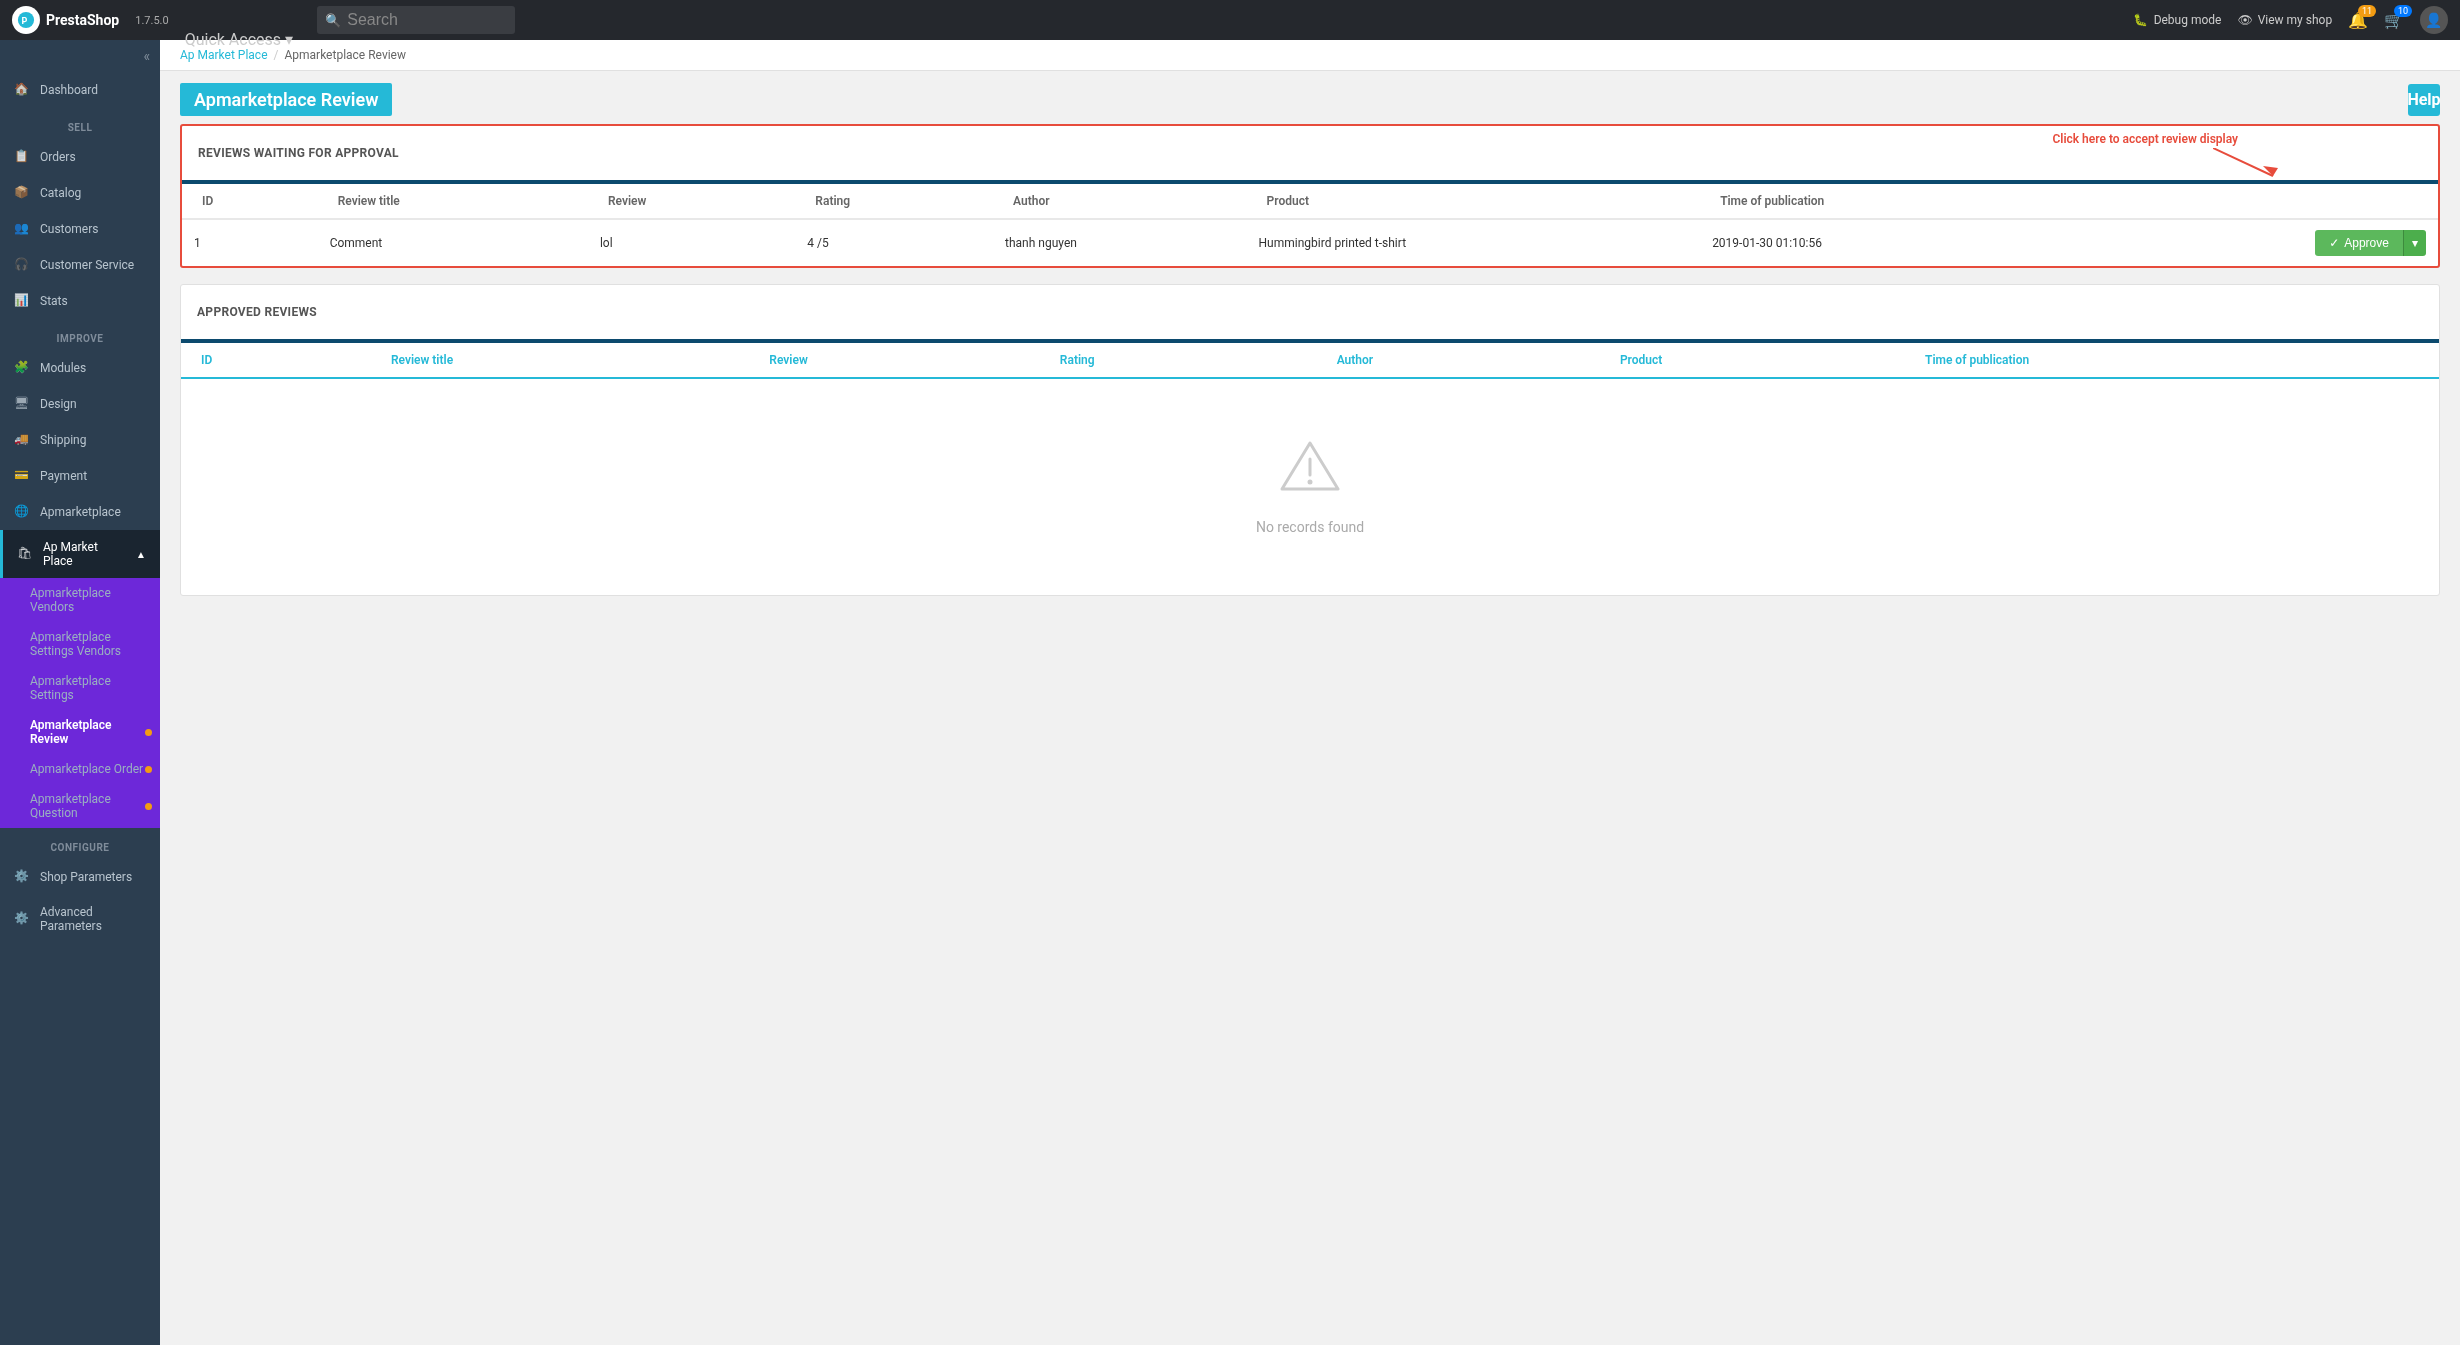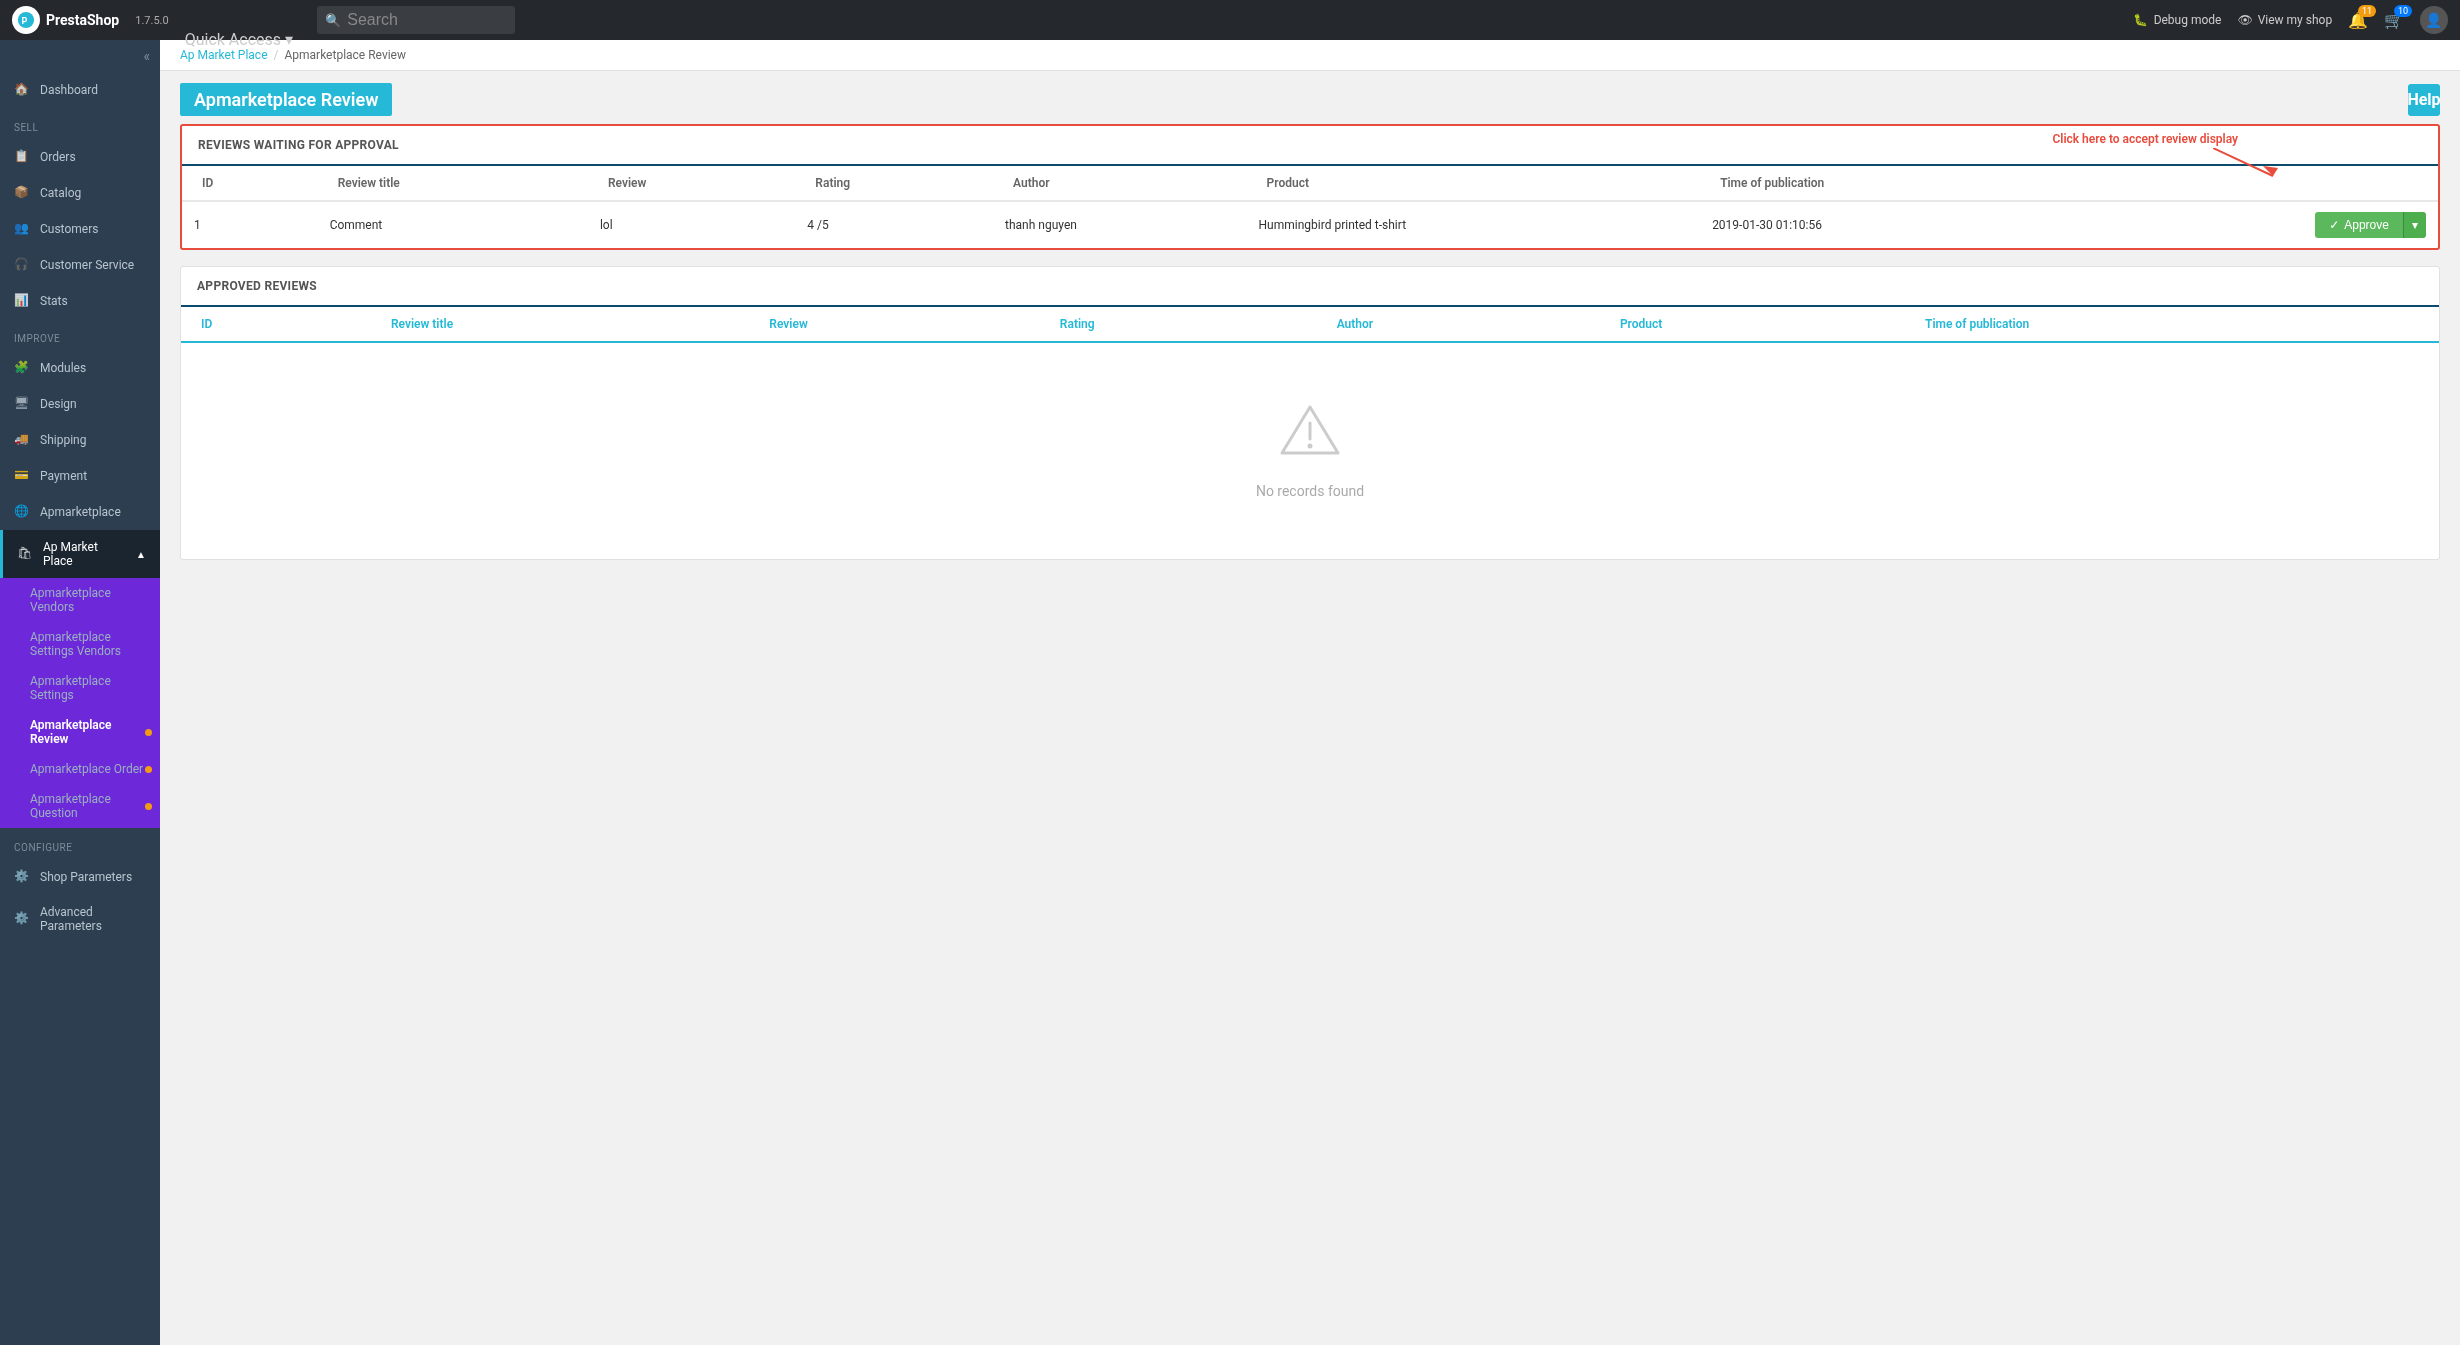--- a/index.html
+++ b/index.html
@@ -30,21 +30,21 @@
     .sidebar::-webkit-scrollbar { width: 4px; }
     .sidebar::-webkit-scrollbar-thumb { background: #3d5166; }
 
     .sidebar-collapse { display: flex; justify-content: flex-end; padding: 8px 10px; }
     .sidebar-collapse-btn { color: #7f8c9a; cursor: pointer; font-size: 14px; }
 
     .sidebar-item { display: flex; align-items: center; padding: 10px 14px; color: #b8c4ce; cursor: pointer; gap: 10px; font-size: 12px; transition: background 0.15s; position: relative; }
     .sidebar-item.active { background: #1a2530; color: white; border-left: 3px solid #25b9d7; }
     .sidebar-item .icon { width: 16px; height: 16px; opacity: 0.8; flex-shrink: 0; }
 
-    .sidebar-section { padding: 14px 14px 6px; color: #7f8c9a; font-size: 10px; font-weight: 400; letter-spacing: 0.5px; text-transform: uppercase; }
+    .sidebar-section { padding: 14px 14px 6px; color: #7f8c9a; font-size: 10px; font-weight: 700; letter-spacing: 0.5px; text-transform: uppercase; text-align: center; }
 
     .sidebar-submenu { background: #6d28d9; }
     .sidebar-submenu .sub-item { padding: 8px 14px 8px 30px; color: #9ab0c0; cursor: pointer; font-size: 12px; display: flex; align-items: center; gap: 6px; position: relative; }
     .sidebar-submenu .sub-item.active { color: white; font-weight: 600; }
     .sub-dot { width: 7px; height: 7px; background: #f39c12; border-radius: 50%; position: absolute; right: 8px; }
 
     
     .main { flex: 1; overflow-y: auto; overflow-x: hidden; display: flex; flex-direction: column; }
 
     .breadcrumb-bar { background: white; padding: 8px 20px; border-bottom: 1px solid #e0e0e0; font-size: 12px; color: #666; display: flex; align-items: center; gap: 6px; }
@@ -54,21 +54,21 @@
     .page-header { padding: 12px 20px 8px; display: flex; align-items: center; justify-content: space-between; }
     .page-title-box { background: #25b9d7; color: white; padding: 6px 14px; font-size: 18px; font-weight: 600; border-radius: 2px; }
 
     .help-btn { width: 32px; height: 32px; background: #25b9d7; border-radius: 3px; display: flex; align-items: center; justify-content: center; color: white; cursor: pointer; font-size: 16px; font-weight: 700; }
 
     .content-area { padding: 0 20px 20px; flex: 1; }
 
     
     .card { background: white; border-radius: 3px; margin-bottom: 16px; border: 1px solid #e0e0e0; }
     .card.red-border { border: 2px solid #e74c3c; }
-    .card-header { padding: 12px 16px; border-bottom: 2px solid #0c4a6e; }
+    .card-header { padding: 20px 16px; border-bottom: 4px solid #0c4a6e; }
     .card-header h3 { font-size: 12px; font-weight: 700; color: #555; text-transform: uppercase; letter-spacing: 0.3px; }
 
     table { width: 100%; border-collapse: collapse; }
     thead th { padding: 10px 20px; text-align: left; font-size: 12px; color: #666; font-weight: 600; border-bottom: 2px solid #e8e8e8; }
     tbody td { padding: 10px 12px; font-size: 12px; color: #333; border-bottom: 1px solid #f5f5f5; }
     tbody tr:last-child td { border-bottom: none; }
 
     .approve-btn-group { display: flex; align-items: center; gap: 0; float: right; }
     .approve-btn { background: #5cb85c; color: white; border: none; padding: 6px 14px; font-size: 12px; cursor: pointer; border-radius: 3px 0 0 3px; display: flex; align-items: center; gap: 5px; }
     .approve-caret { background: #4cae4c; color: white; border: none; padding: 6px 8px; font-size: 12px; cursor: pointer; border-radius: 0 3px 3px 0; border-left: 1px solid #3d8b3d; }

